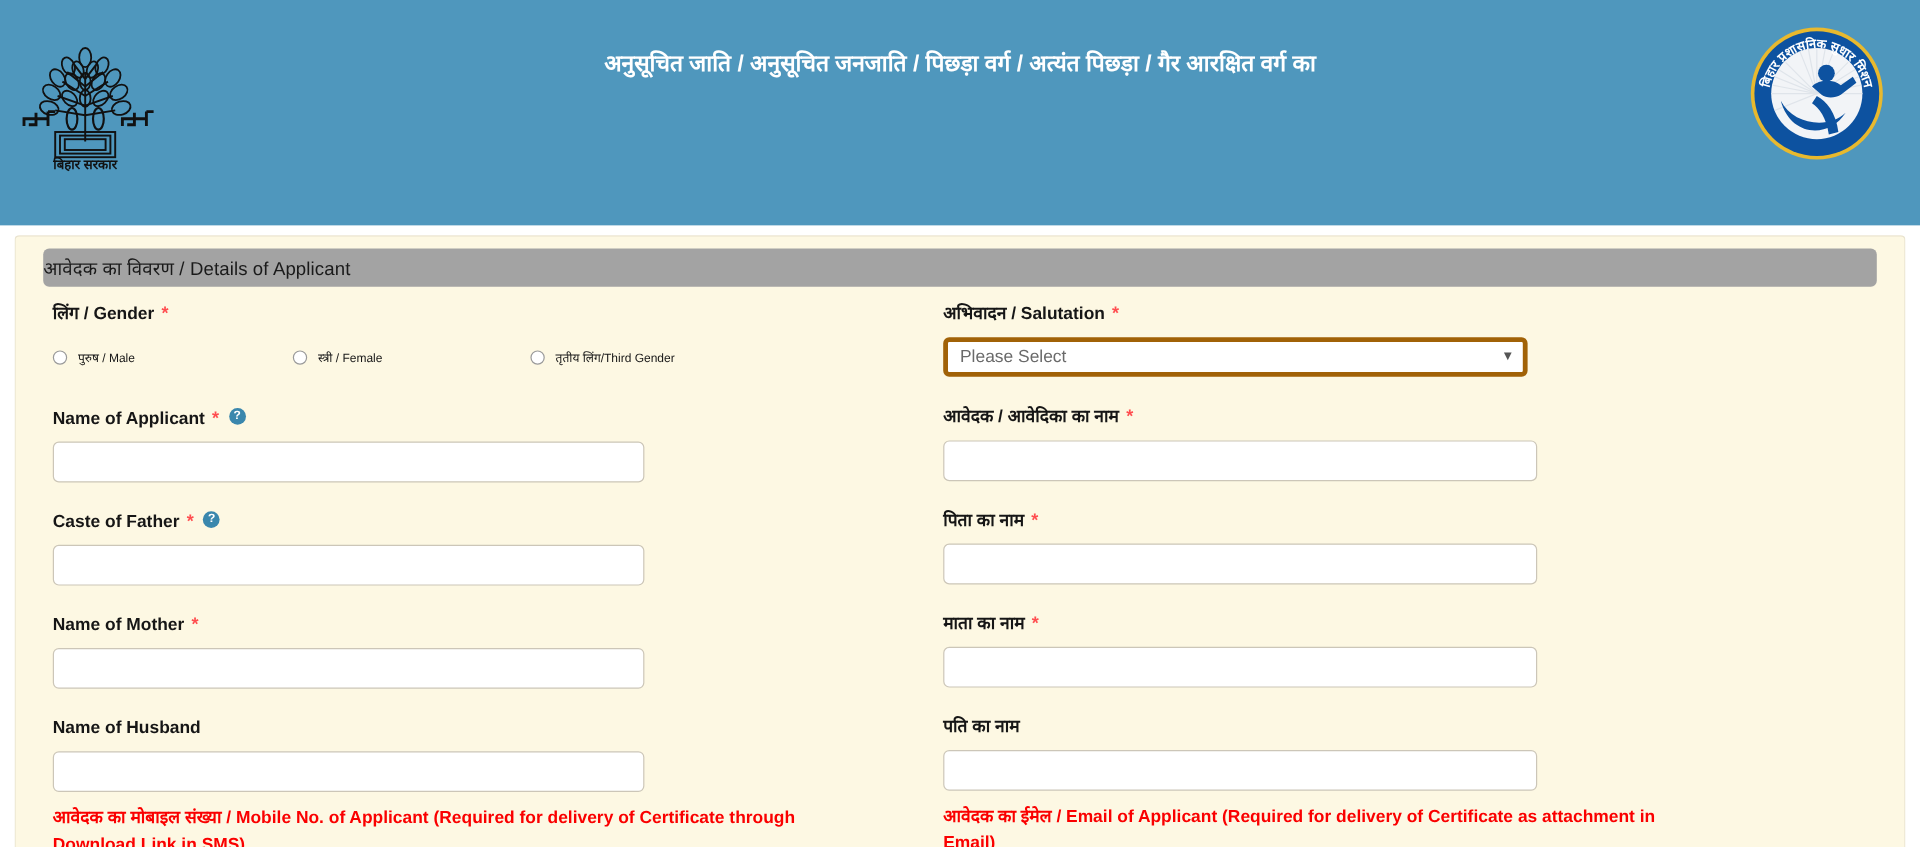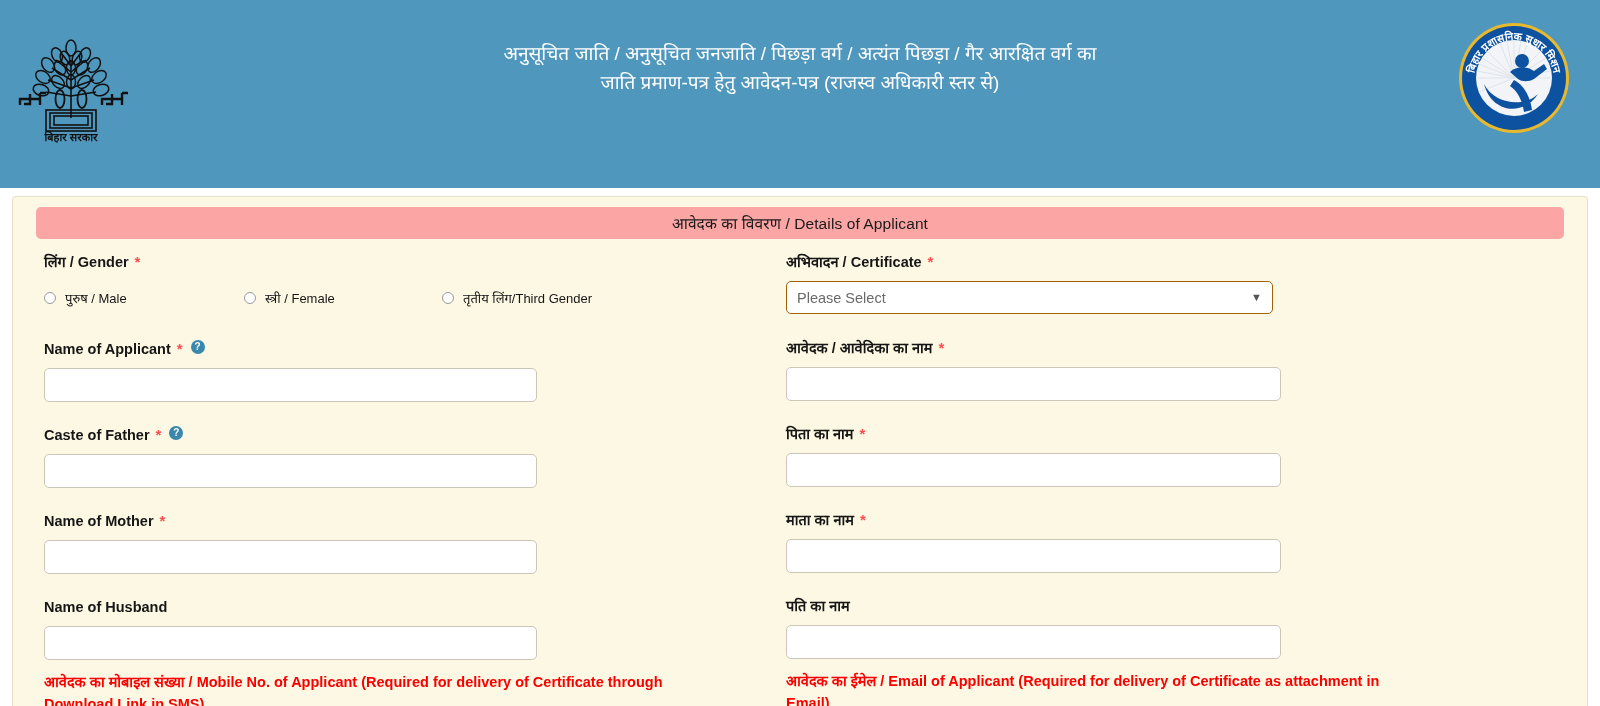--- a/index.html
+++ b/index.html
@@ -48,21 +48,21 @@
     font-size: 18px;
     font-weight: bold;
     line-height: 1.5;
     letter-spacing: .2px;
   }
   .title-block {
     margin-top: 25px;
   }
   .title-hi {
     font-size: 19px;
-    font-weight: normal;
+    font-weight: bold;
     line-height: 1.55;
   }
   .title-en {
     font-size: 17.5px;
     font-weight: bold;
     line-height: 1.55;
     margin-top: 4px;
   }
 
   
@@ -81,27 +81,26 @@
     border: 1px solid #e8e2cd;
     border-bottom: none;
     border-radius: 4px 4px 0 0;
     padding: 10px 16px 0 16px;
   }
 
   .section-bar {
     width: 1528px;
     margin: 0 auto;
     height: 32px;
-    background: #fca5a5;
+    background: #a3a3a3;
     border-radius: 5px;
     color: #1a1a1a;
     font-size: 15.5px;
     display: flex;
     align-items: center;
-    justify-content: center;
     letter-spacing: .1px;
   }
 
   
   .grid {
     position: relative;
     margin-top: 14px;
     display: grid;
     grid-template-columns: 737px 1fr;
     column-gap: 0;
@@ -161,21 +160,21 @@
     outline: none;
   }
   .col-right .txt { width: 495px; }
 
   .sel-wrap { position: relative; width: 487px; }
   .sel {
     display: block;
     width: 487px;
     height: 33px;
     background: #ffffff;
-    border: 1px solid #a16207;
+    border: 4px solid #a16207;
     border-radius: 5px;
     padding: 0 26px 0 10px;
     font-size: 14.5px;
     font-family: "Liberation Sans", sans-serif;
     color: #6a6a6a;
     appearance: none;
     -webkit-appearance: none;
     outline: none;
   }
   .sel-caret {
@@ -190,21 +189,21 @@
 
   
   .radio-row {
     display: flex;
     align-items: center;
     height: 34px;
   }
   .radio-opt {
     display: flex;
     align-items: center;
-    font-size: 13px;
+    font-size: 10px;
     color: #161616;
     cursor: pointer;
   }
   .radio-opt:nth-child(1) { width: 200px; }
   .radio-opt:nth-child(2) { width: 198px; }
   .radio-dot {
     width: 12px;
     height: 12px;
     border: 1px solid #9a9a9a;
     border-radius: 50%;
@@ -275,21 +274,20 @@
       <rect x="34" y="88" width="50" height="21"></rect>
       <rect x="38" y="91" width="42" height="15"></rect>
       <rect x="42" y="94" width="34" height="9"></rect>
     </g>
     <text x="59" y="119" font-size="11" font-weight="bold" fill="#111" text-anchor="middle" font-family="'Liberation Sans',sans-serif">बिहार सरकार</text>
   </svg>
 
   <div class="header-text">
     <div class="title-block">
       <div class="title-hi">अनुसूचित जाति / अनुसूचित जनजाति / पिछड़ा वर्ग / अत्यंत पिछड़ा / गैर आरक्षित वर्ग का</div>
-      <div class="title-hi">जाति प्रमाण-पत्र हेतु आवेदन-पत्र (राजस्व अधिकारी स्तर से)</div>
     </div>
   </div>
 
   <svg class="logo-right" viewBox="0 0 112 112">
     <circle cx="56" cy="56" r="55" fill="#e8b92e"></circle>
     <circle cx="56" cy="56" r="52" fill="#0d52a0"></circle>
     <circle cx="56" cy="56" r="38" fill="#f2f4f7"></circle>
     <g stroke="#dfe4ea" stroke-width="1">
       <line x1="56" y1="56" x2="56" y2="18"></line>
         <line x1="56" y1="56" x2="70" y2="21"></line>
@@ -385,21 +383,21 @@
           <span>Name of Husband</span>
         </div>
         <input class="txt" type="text" value="" style="">
 
         <div class="note-red">आवेदक का मोबाइल संख्या / Mobile No. of Applicant (Required for delivery of Certificate through Download Link in SMS)</div>
       </div>
 
       <div class="col col-right">
 
         <div class="field-label">
-          <span>अभिवादन / Certificate</span>
+          <span>अभिवादन / Salutation</span>
           <span class="req">*</span>
         </div>
         <div class="sel-wrap">
           <select class="sel">
             <option>Please Select</option>
           </select>
           <span class="sel-caret">▼</span>
         </div>
 
         <div class="row-gap"></div>

